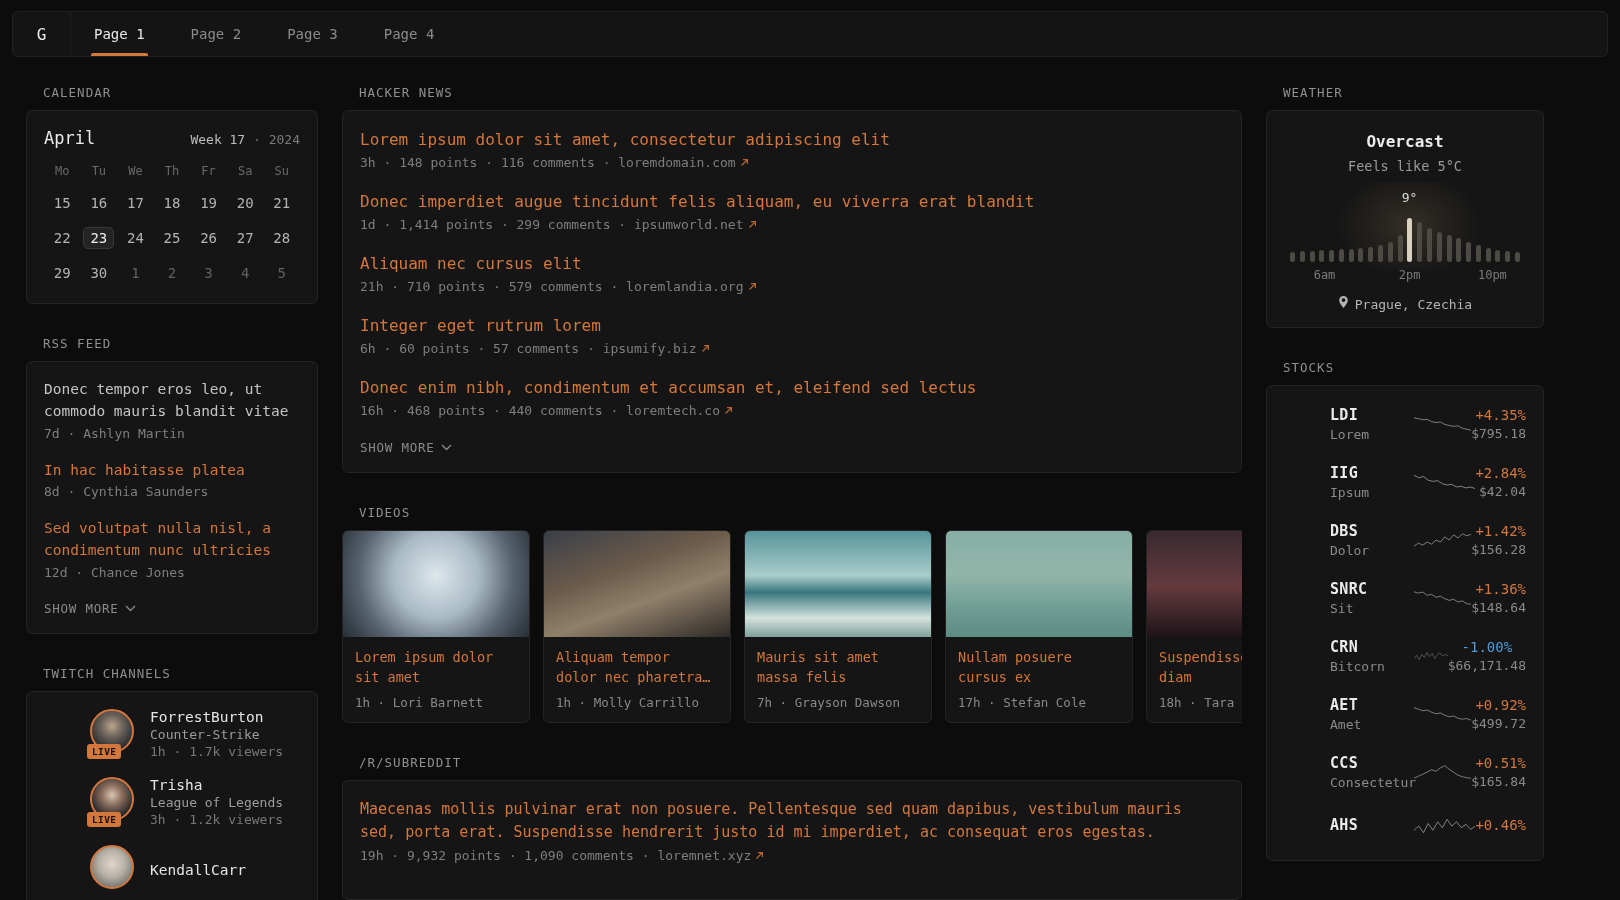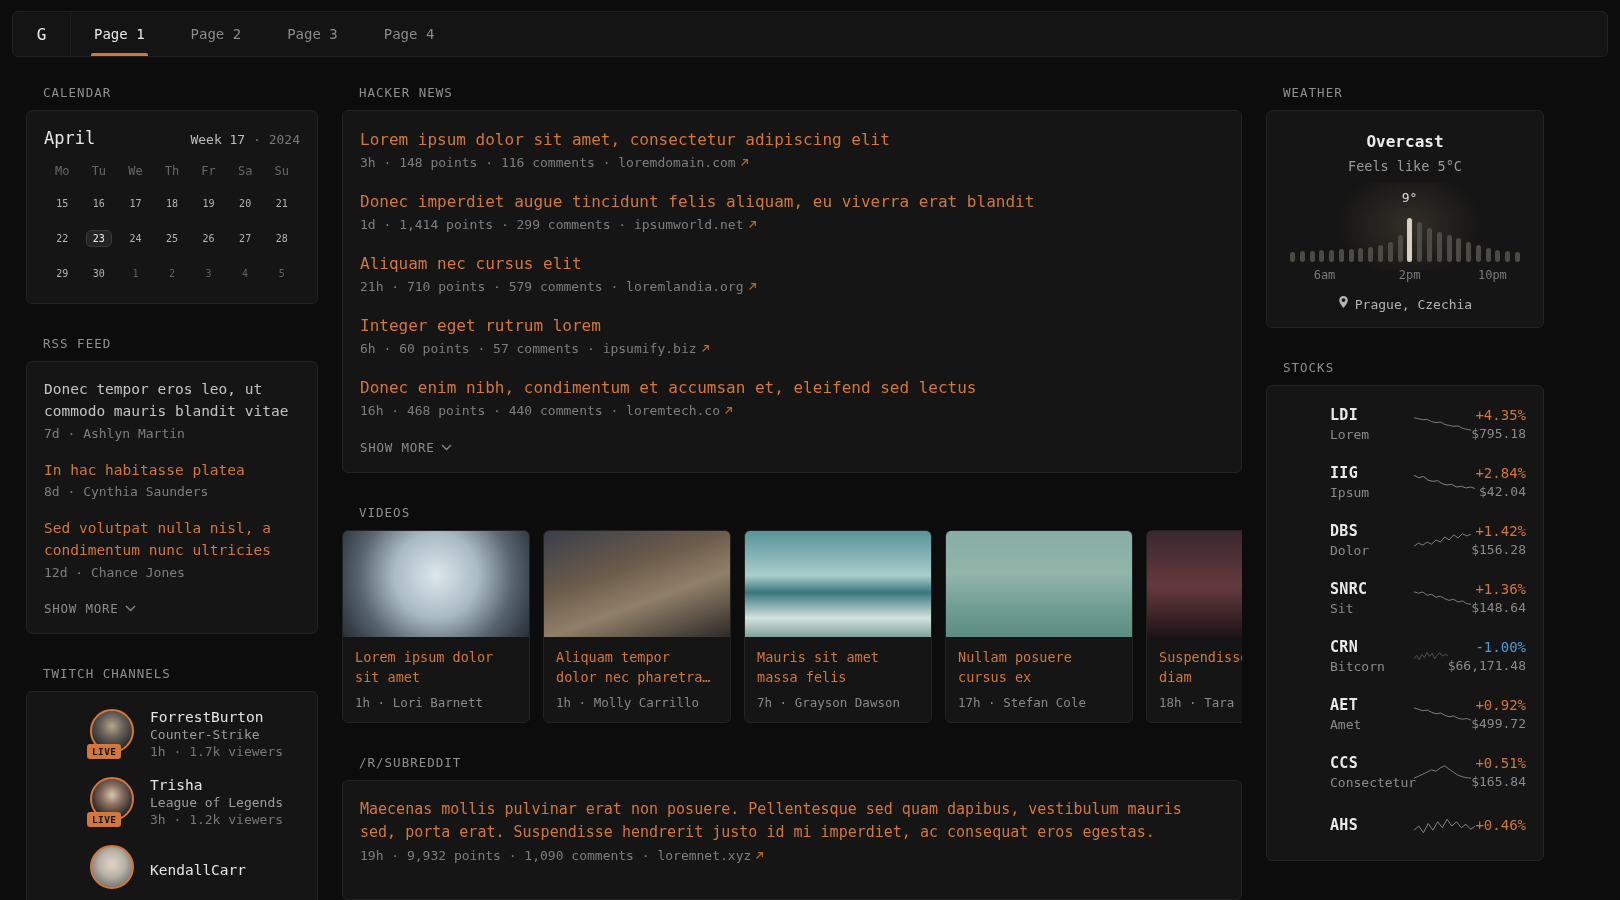--- a/index.html
+++ b/index.html
@@ -23,21 +23,21 @@
   .section-title{font-size:12.5px;font-weight:400;letter-spacing:.08em;color:#8f8f8f;margin:0 0 10px 17px;}
   .card{background:var(--card);border:1px solid var(--cardborder);border-radius:6px;padding:17px;}
 
   
   .cal-head{display:flex;justify-content:space-between;align-items:baseline;margin-bottom:16px;gap:36px;}
   .cal-month{color:var(--bright);font-size:17px;}
   .cal-week{color:#bdbdbd;font-size:13px;}
   .cal-week .dim{color:#7a7a7a;}
   .cal-grid{display:grid;grid-template-columns:repeat(7,1fr);row-gap:9px;text-align:center;align-items:center;}
   .cal-wd{color:#686868;font-size:12px;padding-bottom:3px;}
-  .cal-day{height:26px;display:flex;align-items:center;justify-content:center;color:#b4b4b4;font-size:10px;}
+  .cal-day{height:26px;display:flex;align-items:center;justify-content:center;color:#b4b4b4;font-size:14px;}
   .cal-day.dim{color:#616161;}
   .cal-day span{padding:2px 6px;border:1px solid transparent;}
   .cal-day.selected span{background:#242424;border:1px solid #3a3a3a;border-radius:5px;color:#ededed;}
 
   
   .feed-item{margin-bottom:19px;}
   .feed-title{display:block;color:var(--accent);font-size:14.5px;line-height:1.5;}
   .feed-title.muted{color:#c4c4c4;}
   .feed-meta{color:#7e7e7e;font-size:13px;margin-top:3px;}
   .hn .feed-title{font-size:16px;}
@@ -95,21 +95,21 @@
 
   
   .stocks-card{padding:9px 17px;}
   .stock-row{display:flex;align-items:center;padding:11px 0;}
   .stock-left{flex:0 0 84px;min-width:0;margin-left:46px;}
   .stock-sym{color:#eaeaea;font-size:15px;font-weight:bold;letter-spacing:.02em;}
   .stock-name{color:#8a8a8a;font-size:13px;margin-top:3px;white-space:nowrap;}
   .stock-spark{flex:1;display:flex;justify-content:center;align-items:center;min-width:0;}
   .stock-right{flex:0 0 auto;text-align:right;}
   .stock-change{font-size:14px;color:var(--accent);}
-  .stock-change.down{color:var(--neg);}
+  .stock-change.down{color:var(--neg);text-align:center;}
   .stock-price{color:#8a8a8a;font-size:13px;margin-top:3px;}
 
   .chev{display:inline-flex;}
 </style>
 </head>
 <body>
 
 <header class="topbar">
   <div class="logo">G</div>
   <nav class="tabs">

